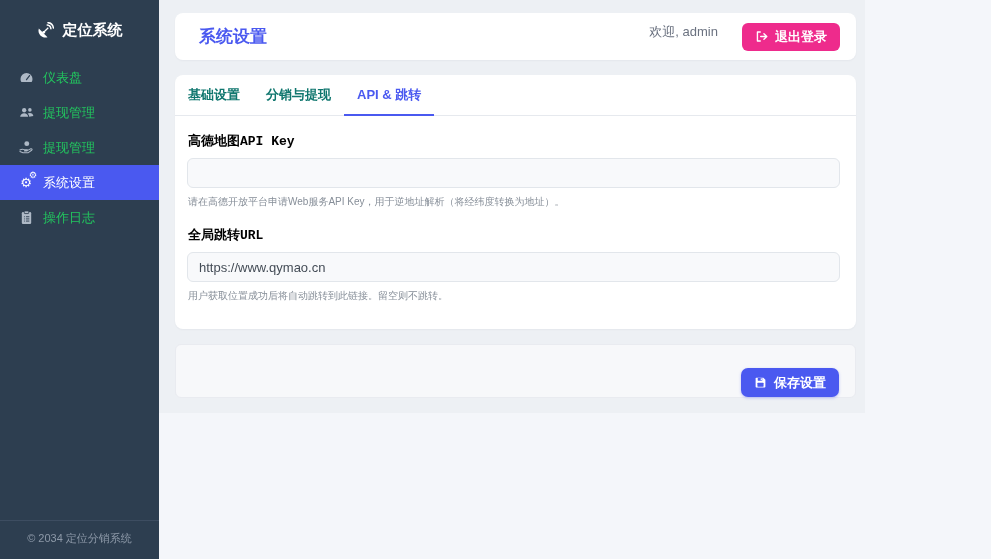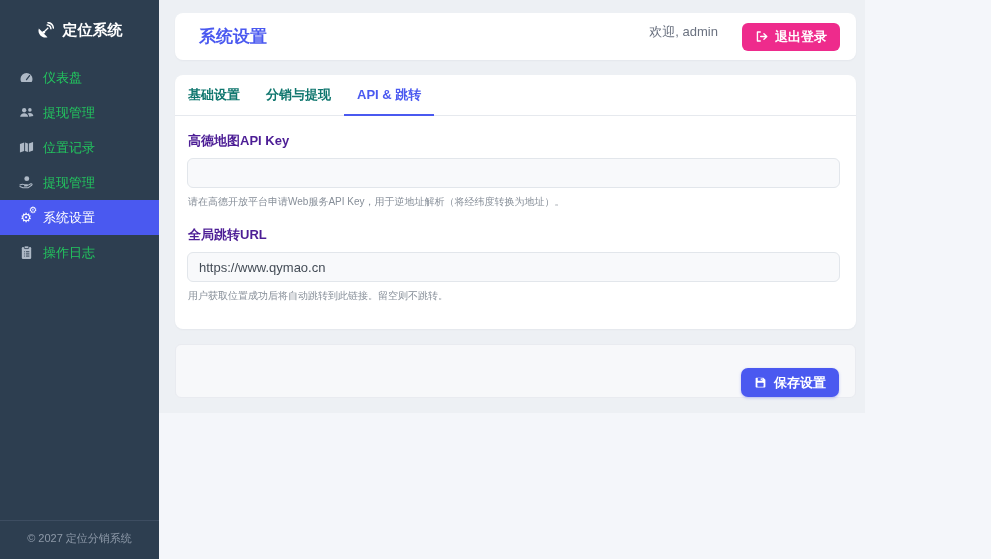--- a/index.html
+++ b/index.html
@@ -35,21 +35,21 @@
   .welcome{font-size:13px;color:#6b7280;}
   .btn{display:inline-flex;align-items:center;gap:7px;border:none;color:#fff;font-size:13px;font-weight:bold;border-radius:6px;cursor:pointer;}
   .btn-logout{background:var(--pink);height:28px;padding:0 13px;}
   .btn-save{background:var(--accent);height:29px;padding:0 13px;border-radius:7px;box-shadow:0 1px 3px rgba(74,89,240,.35);}
 
   .card{background:#fff;border-radius:8px;box-shadow:0 1px 2px rgba(20,30,60,.04);}
   .tabs{display:flex;border-bottom:1px solid #e6e9ee;padding-left:0;}
   .tab{padding:11px 13px 10px;font-size:13px;font-weight:bold;color:#0f766e;cursor:pointer;border-bottom:2px solid transparent;margin-bottom:-1px;}
   .tab.active{color:var(--accent);border-bottom-color:var(--accent);}
   .card-body{padding:16px 16px 26px 12px;}
-  .field-label{display:block;font-size:13px;font-weight:bold;color:#4c1d95;margin:0 0 8px 1px;}
+  .field-label{display:block;font-size:13px;font-weight:bold;color:#000000;margin:0 0 8px 1px;font-family:Liberation Mono, monospace;}
   .form-input{display:block;width:100%;height:30px;background:#f8f9fb;border:1px solid #e2e6eb;border-radius:6px;padding:0 11px;font-size:13px;color:#444c56;outline:none;}
   .help{font-size:10px;color:#868e98;margin-top:7px;margin-left:1px;}
   .field+.field{margin-top:17px;}
 
   .save-band{margin-top:15px;height:54px;background:#f7f8fa;border:1px solid #e9ebf0;border-radius:6px;display:flex;align-items:flex-end;justify-content:flex-end;padding-right:16px;}
   svg{display:block;}
 </style>
 </head>
 <body>
 
@@ -85,28 +85,20 @@
           <svg width="15" height="15" viewBox="0 0 16 16" fill="currentColor">
             <circle cx="5.5" cy="5.6" r="2.3"></circle>
             <path d="M1.2 12.6c.3-2.4 2-3.8 4.3-3.8s4 1.4 4.3 3.8z"></path>
             <circle cx="11.6" cy="5.2" r="1.9"></circle>
             <path d="M10.9 12.6c-.1-1.5-.7-2.7-1.7-3.5.7-.4 1.5-.6 2.4-.6 2 0 3.4 1.2 3.7 3.3z"></path>
           </svg>
         </span>
         <span>提现管理</span>
       </div>
 
-      <div class="nav-item">
-        <span class="nicon">
-          <svg width="15" height="15" viewBox="0 0 16 16" fill="currentColor">
-            <path d="M1 4.2 5.5 2.6v9.2L1 13.4zM6.5 2.6l3 1v9.2l-3-1zM10.5 3.6 15 2v9.2l-4.5 1.6z"></path>
-          </svg>
-        </span>
-        <span>位置记录</span>
-      </div>
 
 
       <div class="nav-item">
         <span class="nicon">
           <svg width="15" height="15" viewBox="0 0 16 16">
             <circle cx="8.3" cy="3.9" r="2.6" fill="currentColor"></circle>
             <path d="M1 10.7c1.8-1.2 3.2-1.2 4.6-.4h2.9c.9 0 .9 1.3 0 1.3H5.9m3.4-.5 3.3-1.7c1.1-.5 1.9.8.9 1.5l-3.6 2.6H4.2L1 12.3" fill="none" stroke="currentColor" stroke-width="1.1" stroke-linejoin="round" stroke-linecap="round"></path>
           </svg>
         </span>
         <span>提现管理</span>
@@ -124,21 +116,21 @@
           <svg width="15" height="15" viewBox="0 0 16 16">
             <rect x="3" y="2.2" width="10" height="12.6" rx="1.3" fill="currentColor"></rect>
             <rect x="5.6" y="1" width="4.8" height="2.8" rx="0.7" fill="currentColor" stroke="#2d3e50" stroke-width="0.9"></rect>
             <path d="M5.3 7.2h.9M7.4 7.2H11M5.3 9.5h.9M7.4 9.5H11M5.3 11.8h.9M7.4 11.8H11" stroke="#2d3e50" stroke-width="1"></path>
           </svg>
         </span>
         <span>操作日志</span>
       </div>
     </nav>
 
-    <div class="side-footer">© 2027 定位分销系统</div>
+    <div class="side-footer">© 2034 定位分销系统</div>
   </aside>
 
   <div class="main">
     <div class="content-wrap">
 
       <div class="header-card">
         <div class="page-title">系统设置</div>
         <div class="header-right">
           <span class="welcome">欢迎, admin</span>
           <button class="btn btn-logout">

